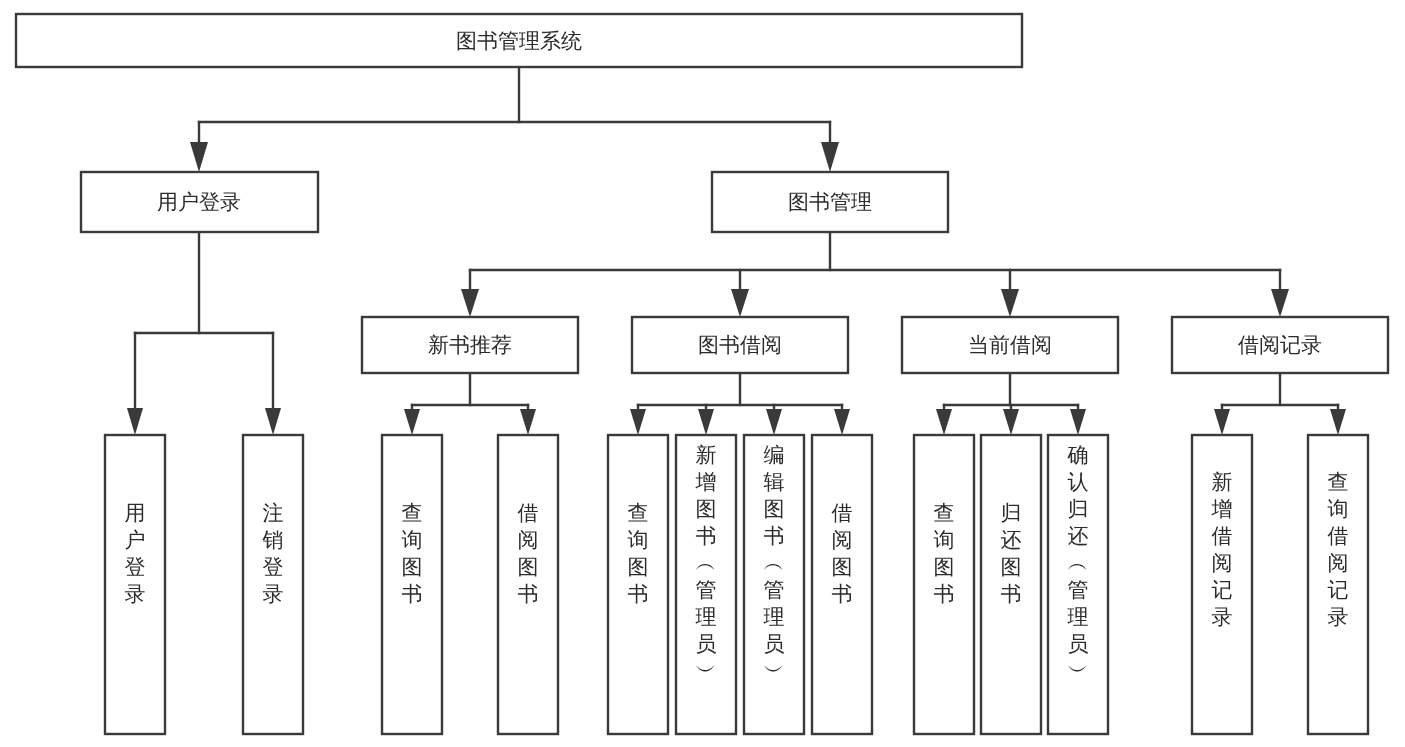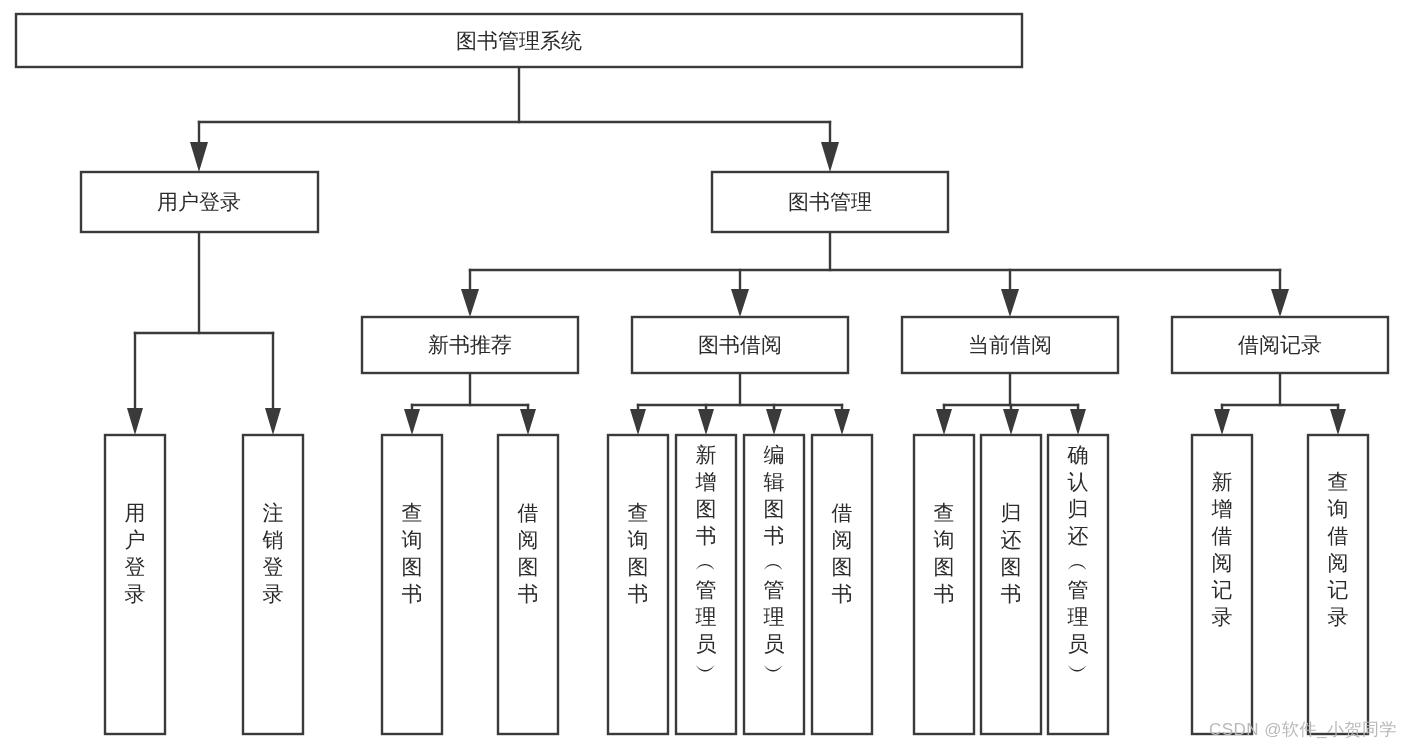--- a/index.html
+++ b/index.html
@@ -232,15 +232,14 @@
       <rect class="node-rect" x="1192" y="435" width="60" height="299"></rect>
       <text class="node-label-v" x="1222" y="489"><tspan x="1222" dy="0">新</tspan><tspan x="1222" dy="27">增</tspan><tspan x="1222" dy="27">借</tspan><tspan x="1222" dy="27">阅</tspan><tspan x="1222" dy="27">记</tspan><tspan x="1222" dy="27">录</tspan></text>
     </g>
     <g>
       <rect class="node-rect" x="1308" y="435" width="60" height="299"></rect>
       <text class="node-label-v" x="1338" y="489"><tspan x="1338" dy="0">查</tspan><tspan x="1338" dy="27">询</tspan><tspan x="1338" dy="27">借</tspan><tspan x="1338" dy="27">阅</tspan><tspan x="1338" dy="27">记</tspan><tspan x="1338" dy="27">录</tspan></text>
     </g>
 
   </svg>
 
-  <div class="watermark">CSDN @软件_小贺同学</div>
 
 </div>
 
 </body></html>

